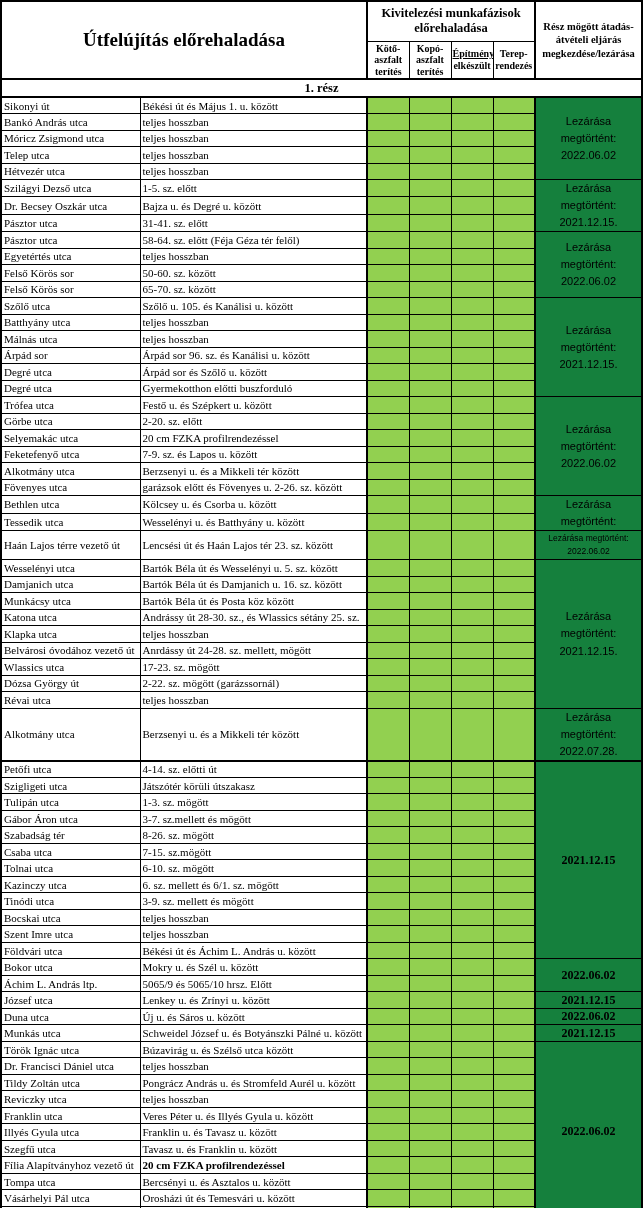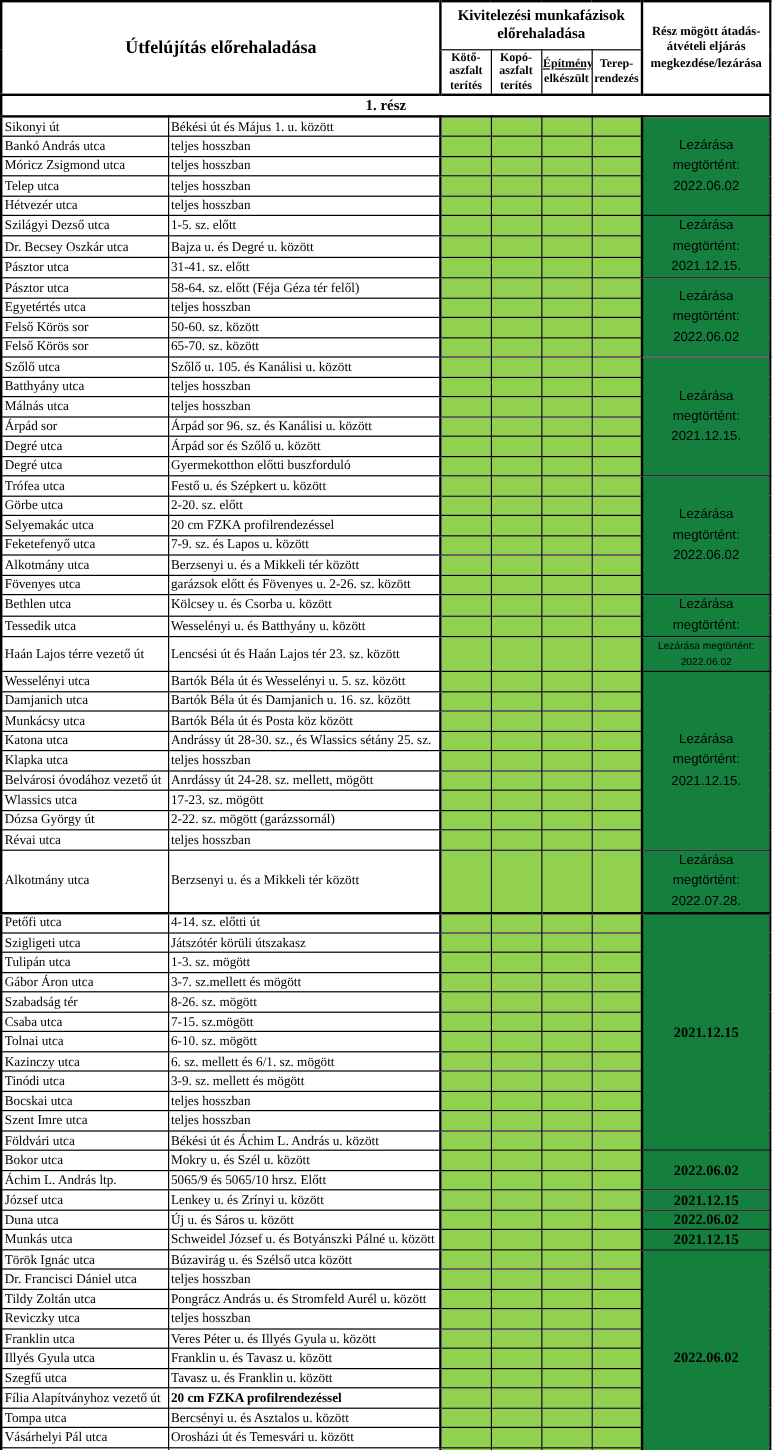--- a/index.html
+++ b/index.html
@@ -11,21 +11,21 @@
   col.c-street{width:139px;}
   col.c-section{width:227px;}
   col.c-phase{width:42px;}
   col.c-status{width:107px;}
   
   .thick-l{border-left:2px solid #000;}
   .thick-b{border-bottom:2px solid #000;}
   table{border:2px solid #000;}
   
   th{font-weight:bold;background:#fff;text-align:center;padding:1px;}
-  .h-title{font-size:15px;}
+  .h-title{font-size:19px;}
   .h-phases{font-size:12.5px;line-height:1.25;}
   .h-sub{font-size:10px;line-height:1.15;font-weight:bold;}
   .h-handover{font-size:10.5px;line-height:1.3;}
   .u{text-decoration:underline;}
   
   .part-row td{font-size:12.5px;font-weight:bold;text-align:center;
                border-top:2px solid #000;border-bottom:2px solid #000;}
   
   .street,.section{font-size:11px;white-space:nowrap;background:#fff;text-align:left;}
   .section.bold{font-weight:bold;}

